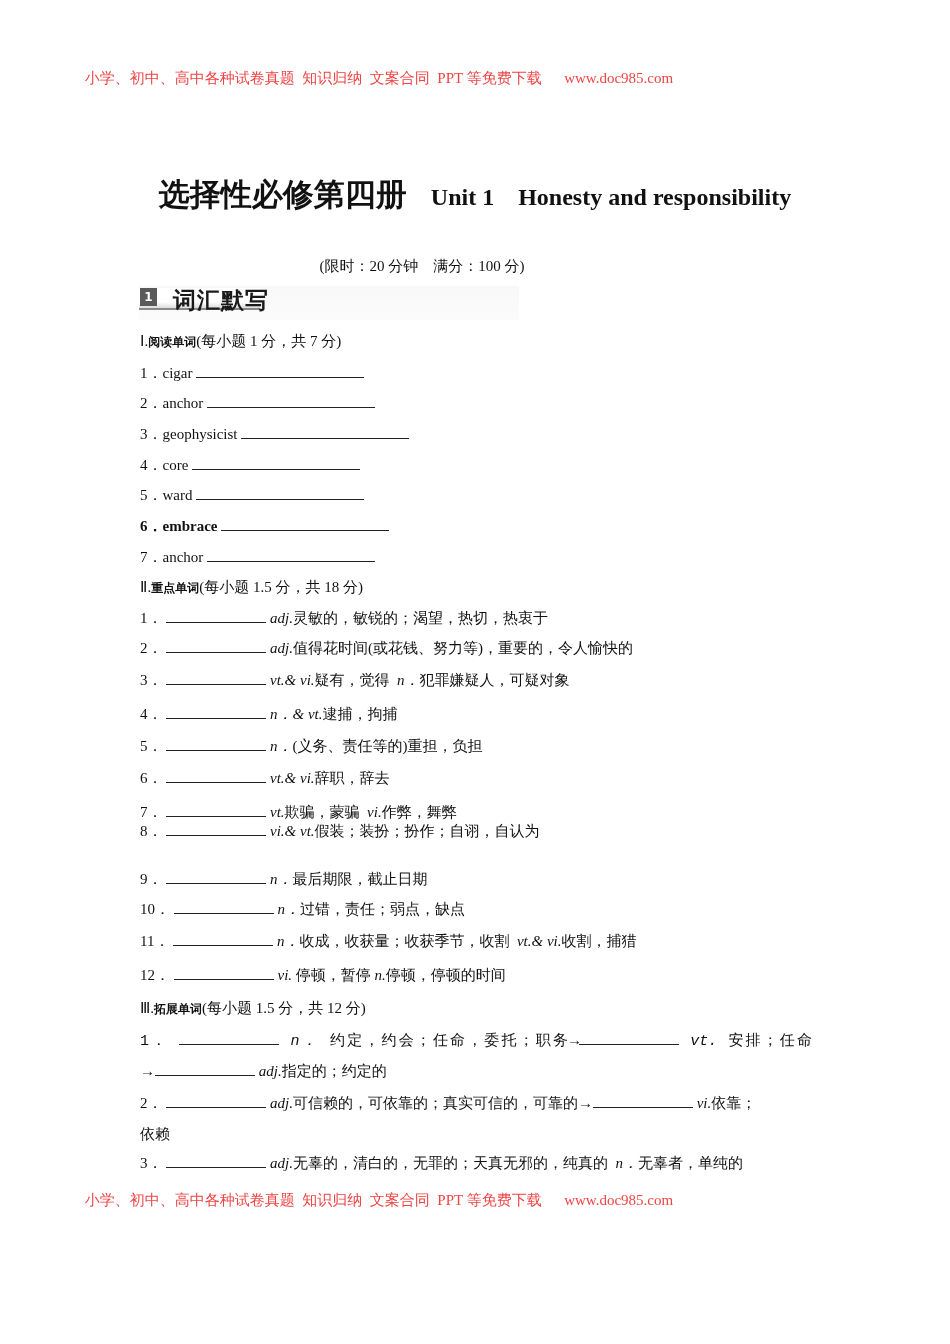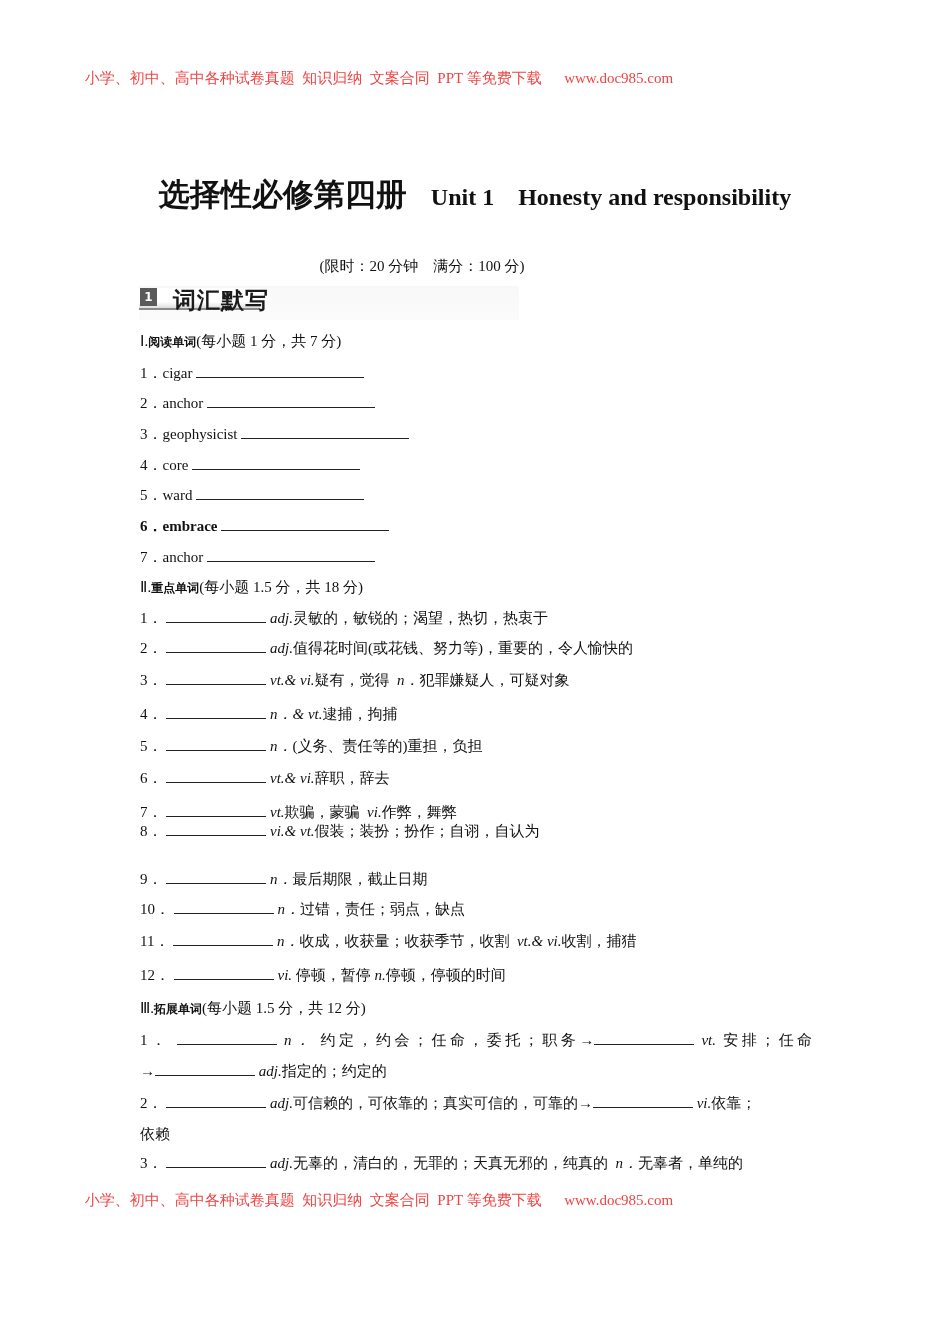--- a/index.html
+++ b/index.html
@@ -125,20 +125,21 @@
     .blank.short { width: 100px; }
     .pos { font-style: italic; }
     .justified {
       position: absolute;
       left: 0;
       width: 672px;
       line-height: 20px;
       text-align: justify;
       text-align-last: justify;
       white-space: normal;
+      font-family: Liberation Mono, monospace;
     }
   </style>
 </head>
 <body>
 
 <div class="page-header">小学、初中、高中各种试卷真题  知识归纳  文案合同  PPT 等免费下载      www.doc985.com</div>
 
 <div class="doc-title"><span class="cn">选择性必修第四册</span>    <span>Unit 1</span>    <span>Honesty and responsibility</span></div>
 
 <div class="time-limit">(限时：20 分钟    满分：100 分)</div>

